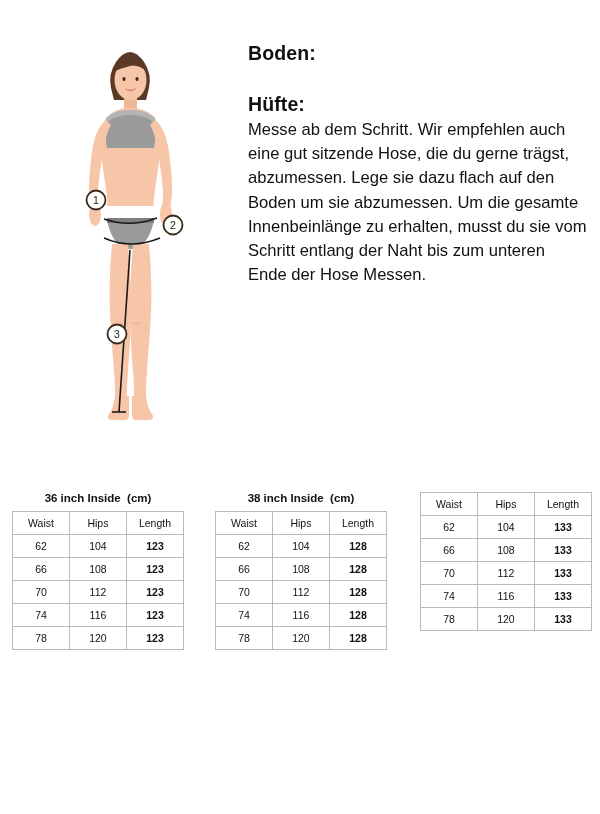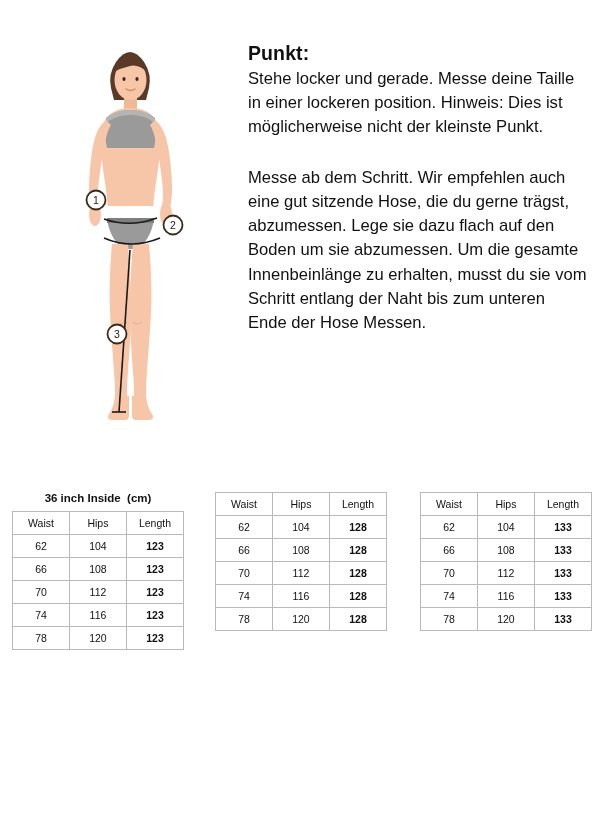--- a/index.html
+++ b/index.html
@@ -171,23 +171,23 @@
           <text x="153" y="207" text-anchor="middle" font-family="Liberation Sans, sans-serif" font-size="10.5" fill="#1a1a1a">2</text>
         </g>
         <g>
           <circle cx="97" cy="312" r="9.5" fill="#fff" stroke="#3a2a1c" stroke-width="1.8"></circle>
           <text x="97" y="316" text-anchor="middle" font-family="Liberation Sans, sans-serif" font-size="10.5" fill="#1a1a1a">3</text>
         </g>
       </svg>
     </div>
 
     <div class="text-col">
-      <h2 class="head">Punkt:</h2>
-      <p class="para">Stehe locker und gerade. Messe deine Taille in einer lockeren position. Hinweis: Dies ist möglicherweise nicht der kleinste Punkt.</p>
+      <h2 class="head">Boden:</h2>
       <div class="block-gap"></div>
+      <h2 class="head">Hüfte:</h2>
       <p class="para">Messe ab dem Schritt. Wir empfehlen auch eine gut sitzende Hose, die du gerne trägst, abzumessen. Lege sie dazu flach auf den Boden um sie abzumessen. Um die gesamte Innenbeinlänge zu erhalten, musst du sie vom Schritt entlang der Naht bis zum unteren Ende der Hose Messen.</p>
     </div>
   </div>
 
   <div class="tables">
 
     <div class="tbl-box t0">
       <div class="tbl-title">36 inch Inside  (cm)</div>
       <table class="size">
         <thead>
@@ -221,20 +221,21 @@
           <tr>
             <td>78</td>
             <td>120</td>
             <td class="b">123</td>
           </tr>
         </tbody>
       </table>
     </div>
 
     <div class="tbl-box t1">
+      <div class="tbl-title">38 inch Inside  (cm)</div>
       <table class="size">
         <thead>
           <tr>
             <th>Waist</th>
             <th>Hips</th>
             <th>Length</th>
           </tr>
         </thead>
         <tbody>
           <tr>

